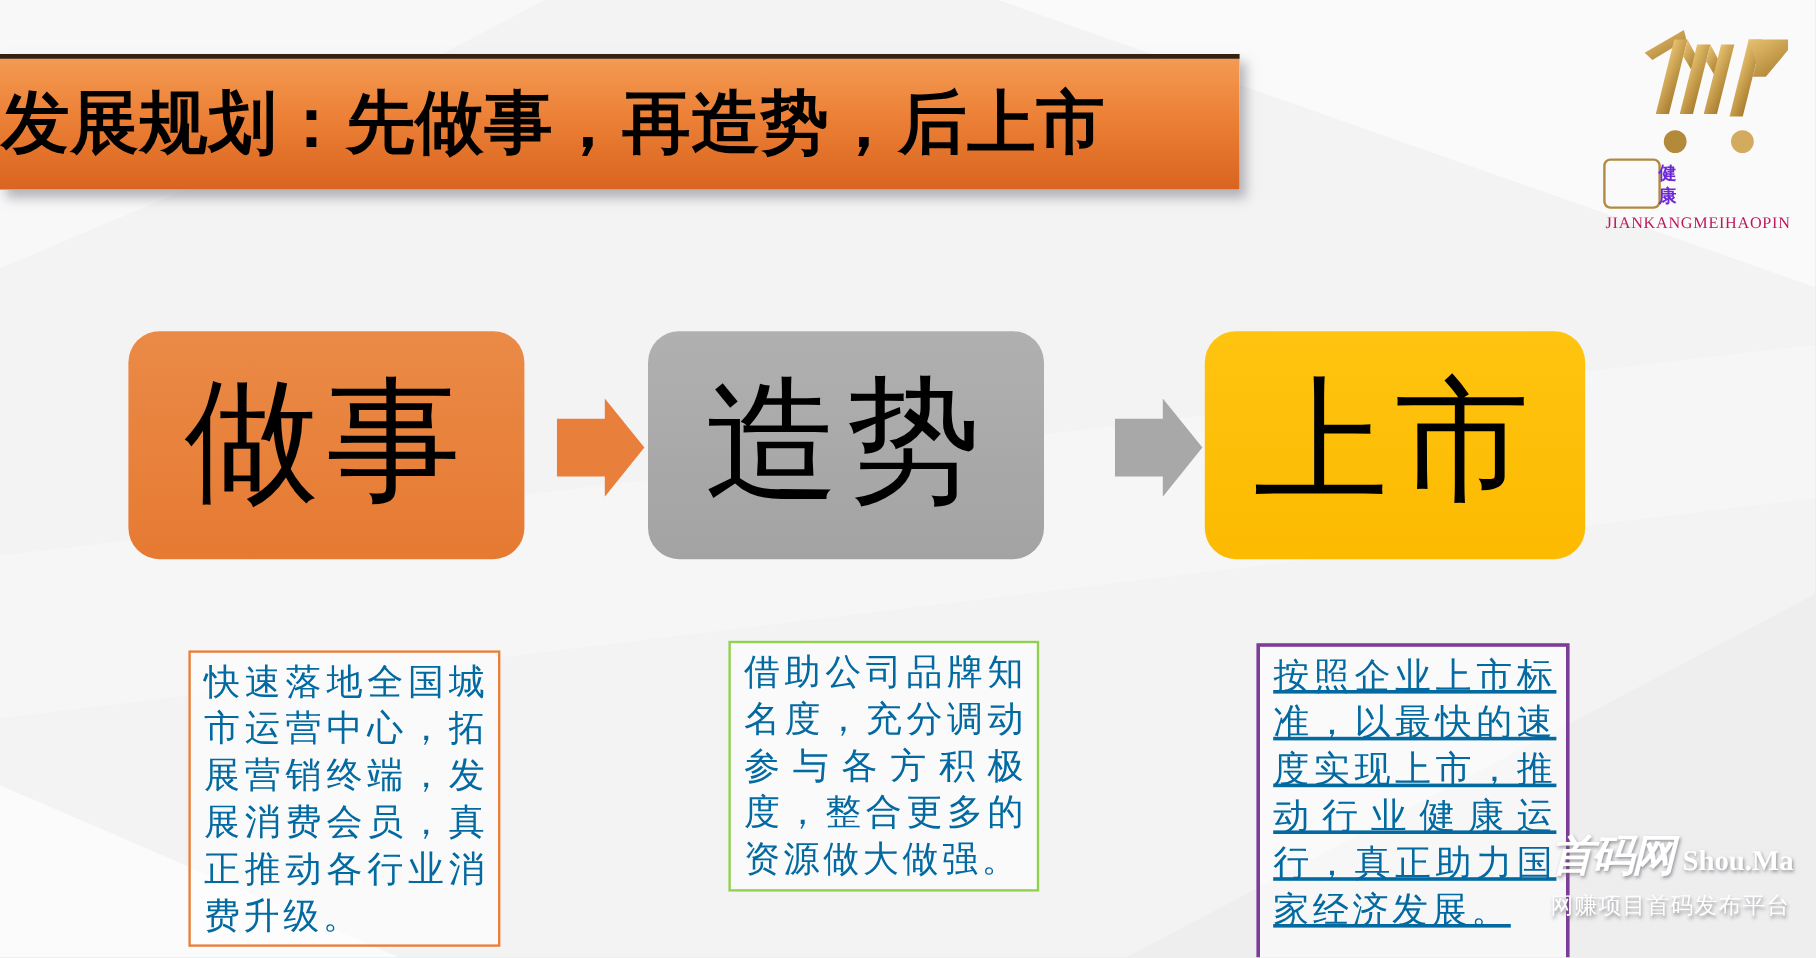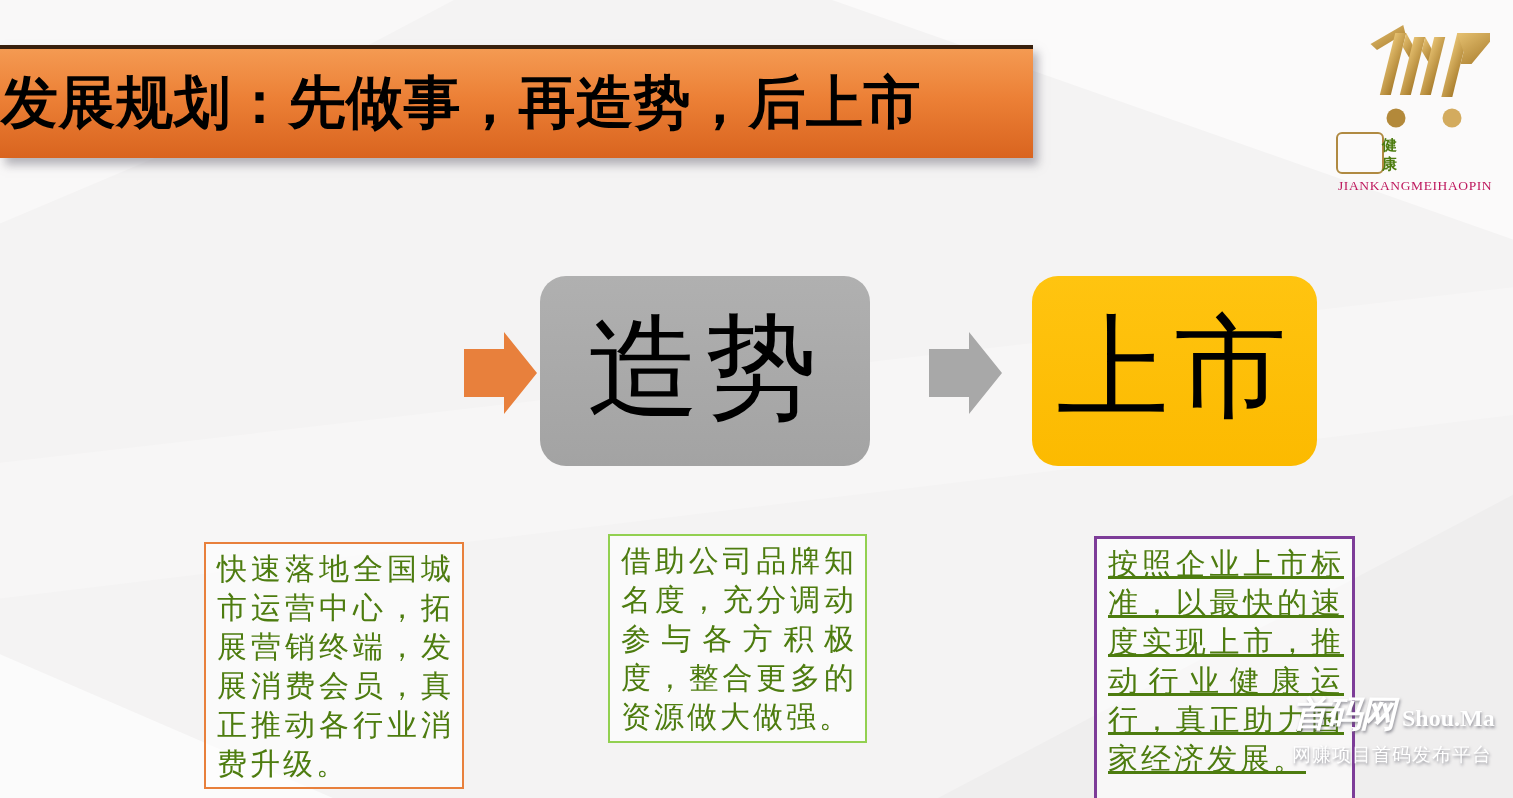--- a/index.html
+++ b/index.html
@@ -43,21 +43,21 @@
   }
 
   
   .brand { position: absolute; left: 1330px; top: 18px; width: 180px; }
   .brand-cart { position: absolute; left: 20px; top: 4px; }
   .brand-row { position: absolute; left: 6px; top: 114px; display: flex; align-items: center; }
   .brand-seal {
     width: 28px; height: 42px;
     border: 2px solid #b08a42;
     border-radius: 6px;
-    color: #4d7c0f;
+    color: #6d28d9;
     font-size: 15px; font-weight: 700;
     line-height: 19px;
     text-align: center;
     width: 27px;
     word-break: break-all;
     padding-top: 1px;
     margin-right: 5px;
     padding-left: 44px;
   }
   .brand-name {
@@ -92,39 +92,38 @@
   .step-box .step-label {
     font-size: 112px;
     font-weight: 500;
     color: #000;
     letter-spacing: 6px;
     line-height: 1;
     padding-bottom: 6px;
   }
   .step-1 { left: 107px; width: 330px; background: linear-gradient(180deg, #ea8a46 0%, #e67a33 100%); }
   .step-2 { left: 540px; width: 330px; background: linear-gradient(180deg, #b0b0b0 0%, #a3a3a3 100%); }
-  .step-3 { left: 1032px; width: 285px; background: linear-gradient(180deg, #ffc410 0%, #fcba00 100%); }
+  .step-3 { left: 1004px; width: 317px; background: linear-gradient(180deg, #ffc410 0%, #fcba00 100%); }
 
   .flow-arrow { position: absolute; top: 332px; width: 74px; height: 82px; }
 
   
   .desc-box {
     position: absolute;
     background: rgba(255,255,255,0.55);
     font-family: "Liberation Serif", serif;
     font-size: 30px;
     line-height: 39px;
     letter-spacing: 3px;
-    color: #4d7c0f;
+    color: #0369a1;
     padding: 5px 8px 0 11px;
     text-align: justify;
-    margin-left: 47px;
   }
   .desc-1 { left: 157px; top: 542px; width: 260px; height: 247px; border: 2px solid #e8803c; }
-  .desc-2 { left: 561px; top: 534px; width: 259px; height: 209px; border: 2px solid #92d050; }
+  .desc-2 { left: 607px; top: 534px; width: 259px; height: 209px; border: 2px solid #92d050; }
   .desc-3 { left: 1047px; top: 536px; width: 261px; height: 280px; border: 3px solid #7d3c98; text-decoration: underline; }
 
   
   .watermark {
     position: absolute;
     left: 1292px; top: 688px;
     width: 215px;
     color: #fff;
     z-index: 10;
     text-shadow: 1px 2px 3px rgba(100,100,110,0.65);
@@ -176,20 +175,23 @@
       </g>
       <circle cx="46" cy="96" r="9.5" fill="#b3893a"></circle>
       <circle cx="102" cy="96" r="9.5" fill="#d3ab5e"></circle>
     </svg>
     <div class="brand-row">
       <div class="brand-seal">健康</div>
     </div>
     <div class="brand-romanized">JIANKANGMEIHAOPIN</div>
   </div>
 
+  <div class="step-box step-1">
+    <span class="step-label">做事</span>
+  </div>
 
   <svg class="flow-arrow" style="left:464px" width="74" height="82" viewBox="0 0 74 82">
     <polygon points="0,17 40,17 40,0 73,41 40,82 40,65 0,65" fill="#e8803c"></polygon>
   </svg>
 
   <div class="step-box step-2">
     <span class="step-label">造势</span>
   </div>
 
   <svg class="flow-arrow" style="left:929px" width="74" height="82" viewBox="0 0 74 82">

